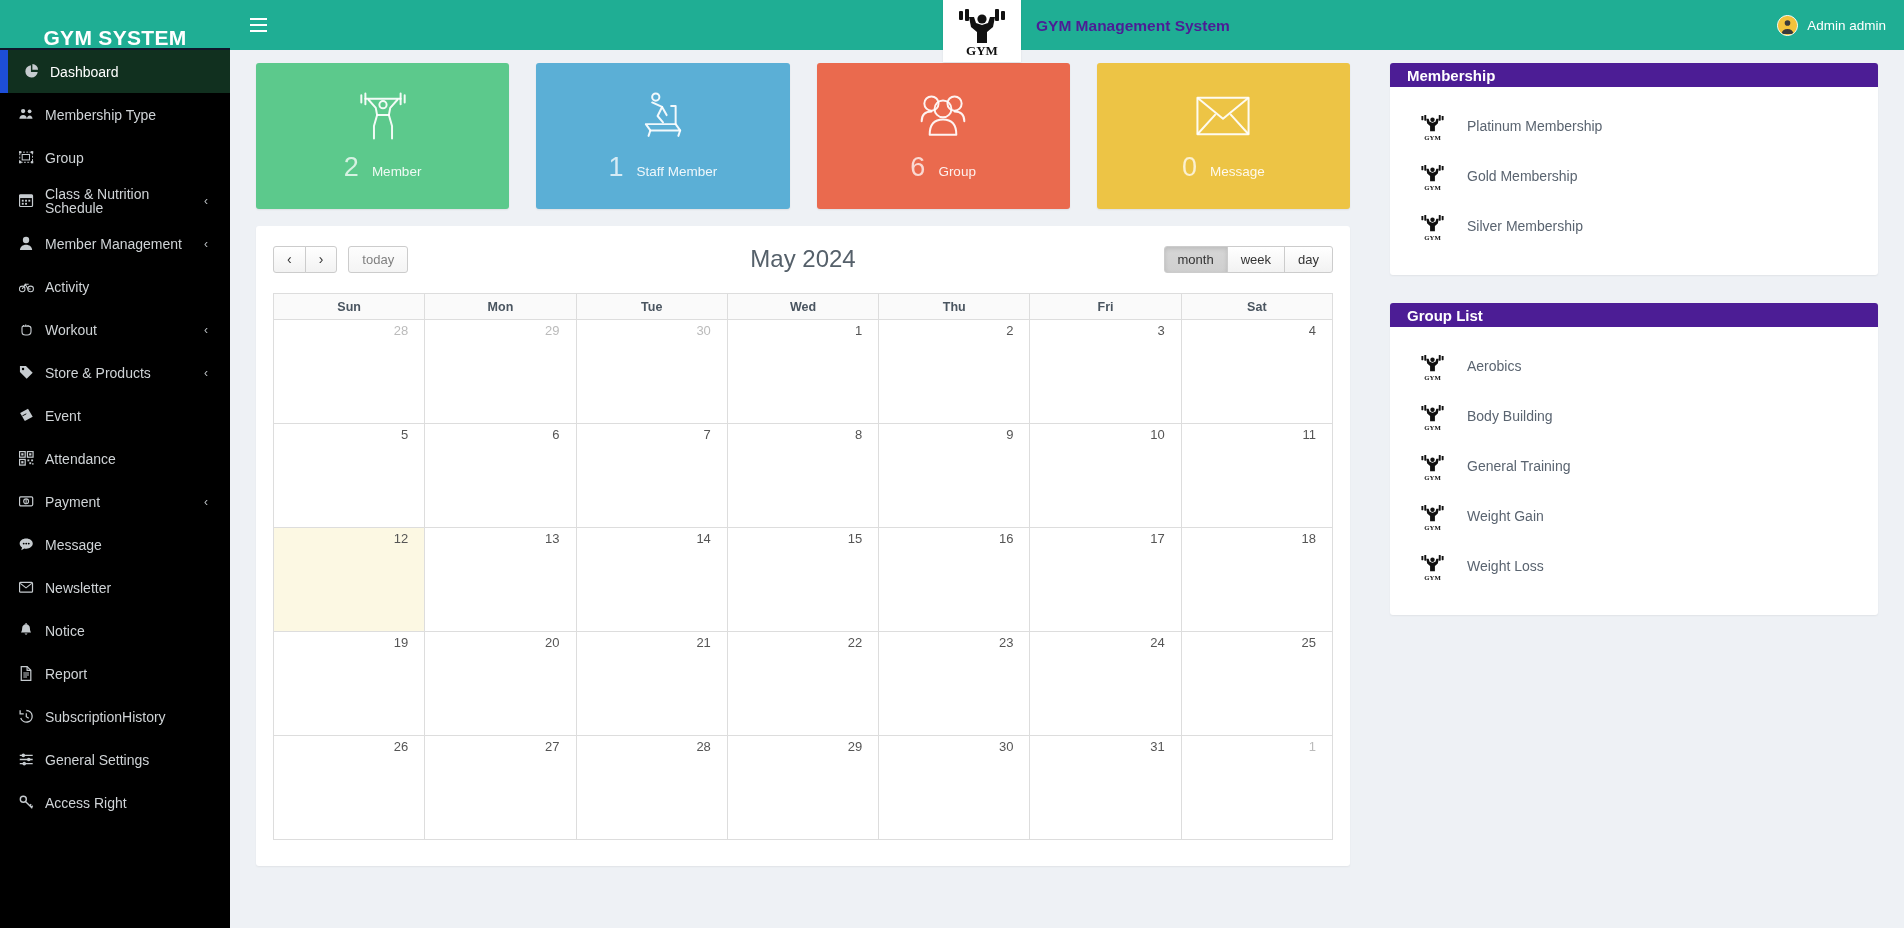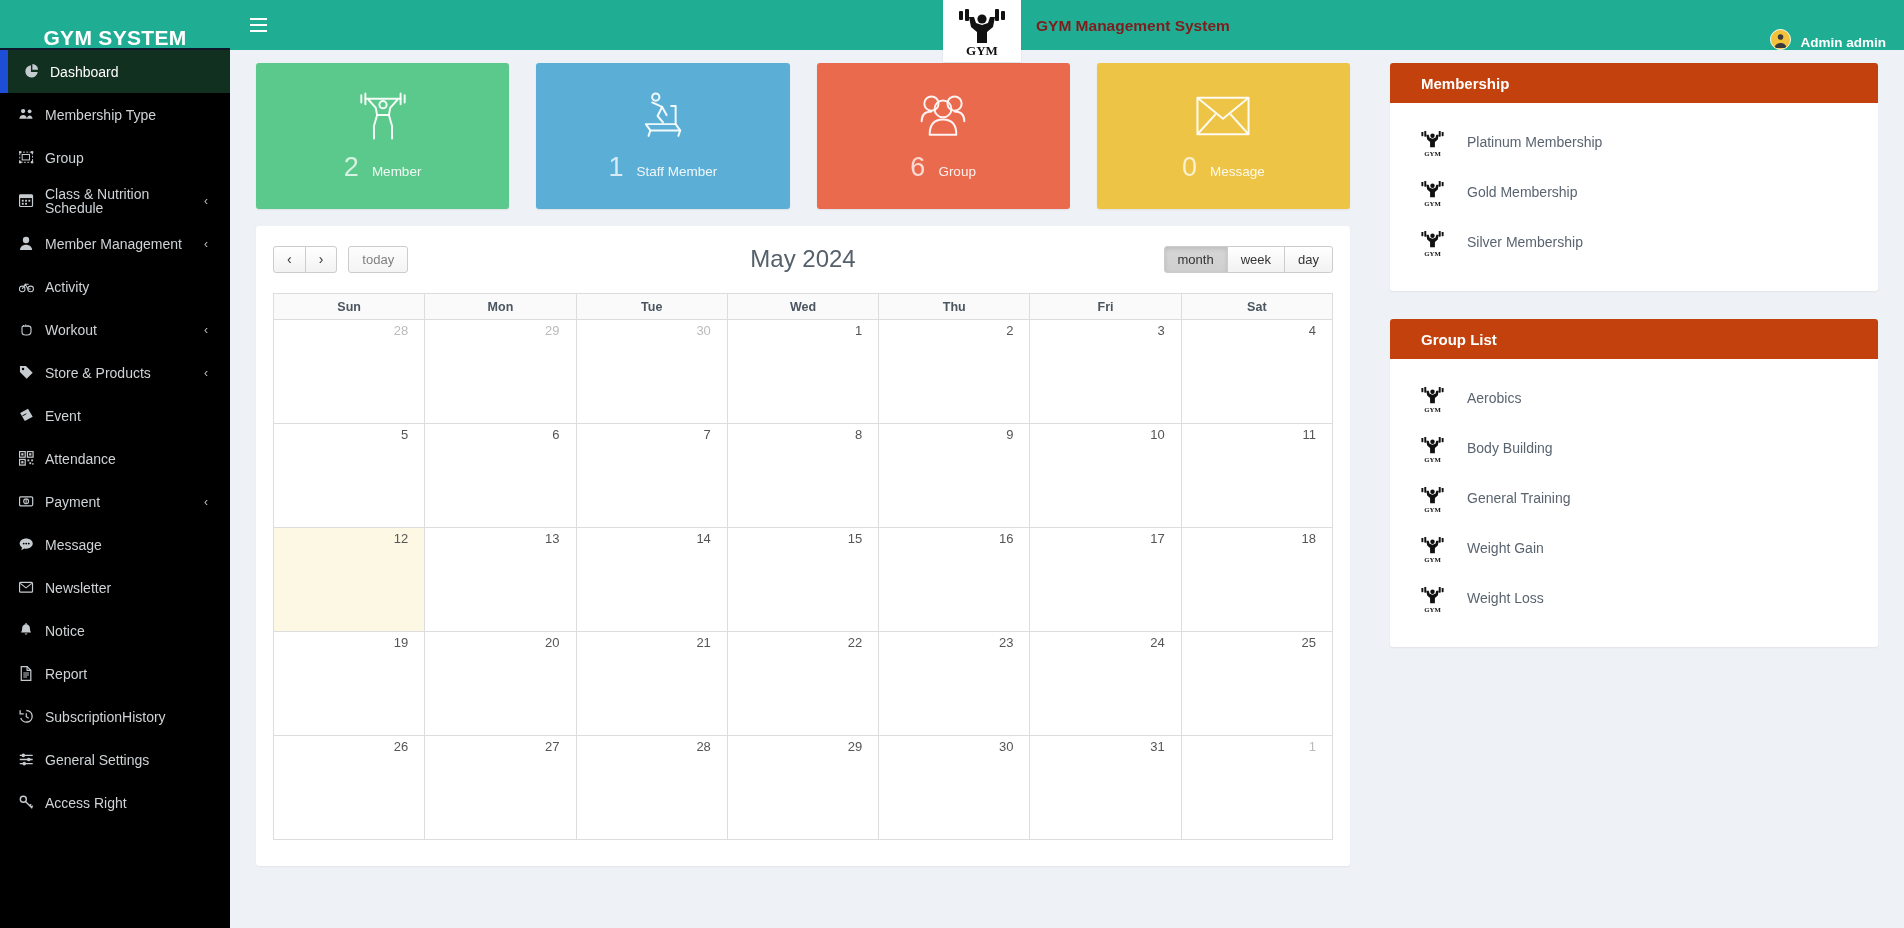--- a/index.html
+++ b/index.html
@@ -32,25 +32,25 @@
     flex: 1; display: flex; align-items: center; position: relative;
   }
   .logo-badge {
     position: absolute; left: 657px; top: 0; width: 78px; height: 62px;
     background: #ffffff; display: flex; align-items: center; justify-content: center;
     box-shadow: 0 1px 2px rgba(0,0,0,.08);
   }
   .logo-badge svg { display: block; }
   .app-title {
     position: absolute; left: 750px; top: 17px;
-    color: #7f1d1d; font-size: 15.5px; font-weight: bold;
+    color: #4c1d95; font-size: 15.5px; font-weight: bold;
   }
   .topbar-right {
     position: absolute; right: 18px; top: 0; height: 50px;
-    display: flex; align-items: flex-end; gap: 9px; cursor: pointer; font-weight: bold;
+    display: flex; align-items: center; gap: 9px; cursor: pointer;
   }
   .avatar {
     width: 21px; height: 21px; border-radius: 50%; background: #f5c542;
     display: flex; align-items: center; justify-content: center;
     border: 1.5px solid #ffffff; overflow: hidden;
   }
   .avatar svg { display:block; }
   .admin-name { color: #ffffff; font-size: 13.5px; }
 
   
@@ -147,22 +147,22 @@
   }
   table.cal td.other { color: #bbbbbb; }
   table.cal td.today { background: #fcf8e3; }
 
   
   .panel {
     background: #ffffff; border-radius: 3px; margin-bottom: 28px;
     box-shadow: 0 1px 2px rgba(0,0,0,.06); overflow: hidden;
   }
   .panel-head {
-    background: #c2410c; color: #ffffff; height: 40px;
-    display: flex; align-items: center; padding: 0 31px;
+    background: #4c1d95; color: #ffffff; height: 24px;
+    display: flex; align-items: center; padding: 0 17px;
     font-size: 15px; font-weight: bold;
   }
   .panel-body { padding: 14px 0 24px 0; }
   .panel-row {
     display: flex; align-items: center; height: 50px; padding: 0 17px;
     cursor: pointer;
   }
   .panel-row .row-icon {
     width: 50px; flex: 0 0 50px; display: flex; align-items: center;
     justify-content: center;

